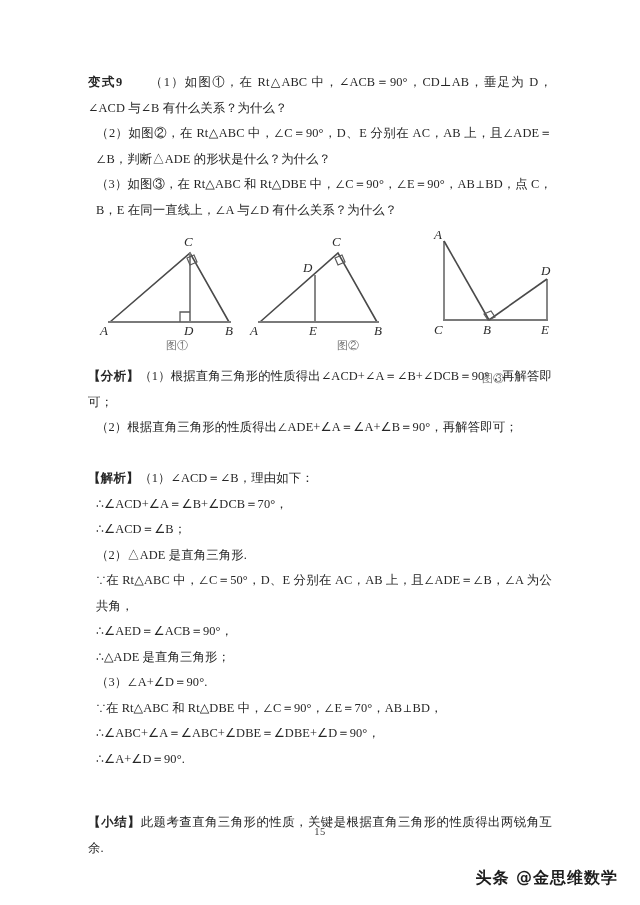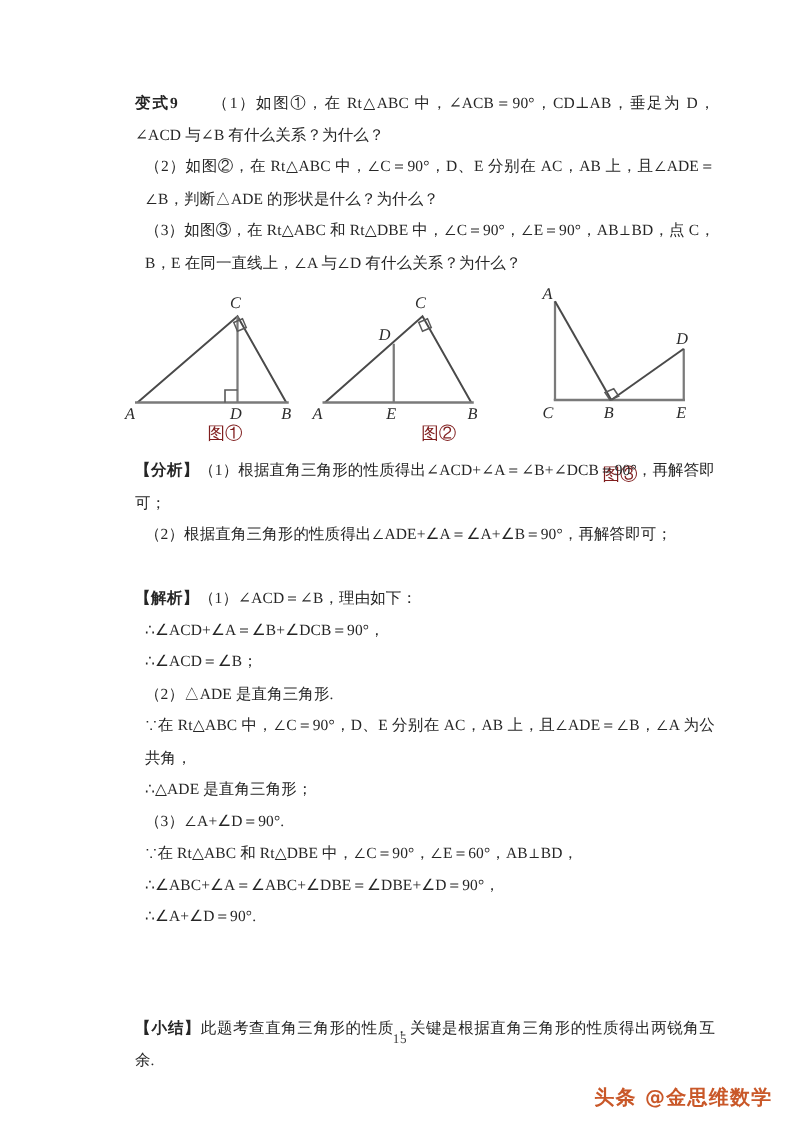--- a/index.html
+++ b/index.html
@@ -19,21 +19,20 @@
     position: absolute;
     left: 0; top: 0;
     width: 640px;
     height: 905px;
   }
   .content {
     position: absolute;
     left: 88px;
     top: 70px;
     width: 464px;
-    margin-left: 20px;
   }
   .para {
     font-size: 12.4px;
     line-height: 25.5px;
     letter-spacing: 0.1px;
     color: #262626;
     margin: 0;
     text-align: justify;
     word-break: break-word;
   }
@@ -52,22 +51,22 @@
     height: 130px;
   }
   .fig {
     position: absolute;
     top: 0;
     height: 130px;
   }
   .fig svg { display: block; }
   .fig-caption {
     position: absolute;
-    font-size: 14px;
-    color: #7f1d1d;
+    font-size: 11px;
+    color: #737373;
     white-space: nowrap;
   }
 
   .lbl {
     font-family: "Liberation Serif", serif;
     font-style: italic;
     font-size: 13px;
     fill: #2b2b2b;
   }
 
@@ -84,21 +83,21 @@
   }
 
   
   .watermark {
     position: absolute;
     right: 22px;
     top: 868px;
     font-family: "DejaVu Sans", sans-serif;
     font-size: 16px;
     font-weight: bold;
-    color: #c2410c;
+    color: #000000;
     letter-spacing: 1px;
     white-space: nowrap;
     opacity: 0.88;
   }
 </style>
 </head>
 <body>
 
 <div class="page">
 
@@ -180,27 +179,28 @@
     <p class="para">
       <span class="lead-label">【分析】</span><span>（1）根据直角三角形的性质得出∠ACD+∠A＝∠B+∠DCB＝90°，再解答即可；</span>
     </p>
     <p class="para indent">（2）根据直角三角形的性质得出∠ADE+∠A＝∠A+∠B＝90°，再解答即可；</p>
   </div>
 
   <div class="content" style="top:466px;">
     <p class="para">
       <span class="lead-label">【解析】</span><span>（1）∠ACD＝∠B，理由如下：</span>
     </p>
-    <p class="para indent">∴∠ACD+∠A＝∠B+∠DCB＝90°，</p>
+    <p class="para indent">∴∠ACD+∠A＝∠B+∠DCB＝70°，</p>
     <p class="para indent">∴∠ACD＝∠B；</p>
     <p class="para indent">（2）△ADE 是直角三角形.</p>
-    <p class="para indent">∵在 Rt△ABC 中，∠C＝90°，D、E 分别在 AC，AB 上，且∠ADE＝∠B，∠A 为公共角，</p>
+    <p class="para indent">∵在 Rt△ABC 中，∠C＝50°，D、E 分别在 AC，AB 上，且∠ADE＝∠B，∠A 为公共角，</p>
+    <p class="para indent">∴∠AED＝∠ACB＝90°，</p>
     <p class="para indent">∴△ADE 是直角三角形；</p>
     <p class="para indent">（3）∠A+∠D＝90°.</p>
-    <p class="para indent">∵在 Rt△ABC 和 Rt△DBE 中，∠C＝90°，∠E＝60°，AB⊥BD，</p>
+    <p class="para indent">∵在 Rt△ABC 和 Rt△DBE 中，∠C＝90°，∠E＝70°，AB⊥BD，</p>
     <p class="para indent">∴∠ABC+∠A＝∠ABC+∠DBE＝∠DBE+∠D＝90°，</p>
     <p class="para indent">∴∠A+∠D＝90°.</p>
   </div>
 
   <div class="content" style="top:810px;">
     <p class="para">
       <span class="lead-label">【小结】</span><span>此题考查直角三角形的性质，关键是根据直角三角形的性质得出两锐角互余.</span>
     </p>
   </div>
 

